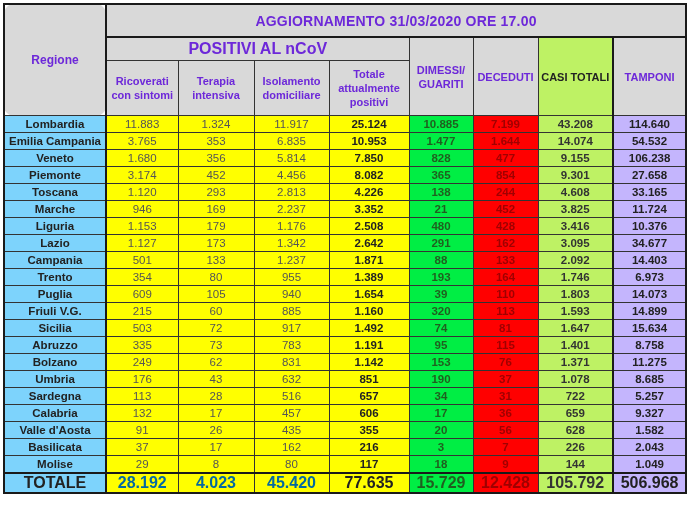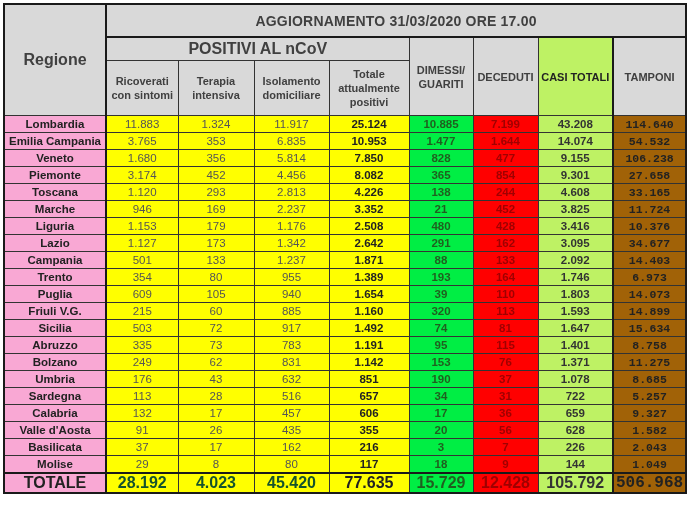--- a/index.html
+++ b/index.html
@@ -12,36 +12,36 @@
     border: 2px solid #1a1a1a;
   }
   table.covid td, table.covid th {
     border: 1px solid #333;
     padding: 0;
     text-align: center;
     vertical-align: middle;
     overflow: hidden;
     white-space: nowrap;
   }
-  .hdr { background: #d9d9d9; color: #404040; font-weight: bold; }
+  .hdr { background: #d9d9d9; color: #6d28d9; font-weight: bold; }
   .title { height: 31px; font-size: 14px; font-weight: bold; letter-spacing: 0.2px; border-bottom: 2px solid #1a1a1a !important; }
   .sub { height: 22px; font-size: 16px; }
   .colh { height: 54px; font-size: 11px; line-height: 14px; white-space: normal !important; font-weight: bold; }
-  .regione-h { font-size: 16px; border-right: 2px solid #1a1a1a !important; }
+  .regione-h { font-size: 12px; border-right: 2px solid #1a1a1a !important; border-radius: 10px; }
   .casi-h { background: #bef264; color: #222; }
   tr.data td { height: 16px; font-size: 11.5px; line-height: 15px; }
-  td.reg { background: #f9a8d4; font-weight: bold; color: #222; border-right: 2px solid #1a1a1a !important; }
+  td.reg { background: #7dd3fc; font-weight: bold; color: #222; border-right: 2px solid #1a1a1a !important; }
   td.y { background: #ffff00; color: #555; }
   td.yb { background: #ffff00; color: #222; font-weight: bold; }
   td.g { background: #00ee44; color: #1f5f1f; font-weight: bold; }
   td.r { background: #ff0000; color: #a00000; font-weight: bold; margin-left: 44px; }
   td.o { background: #bef264; color: #333; font-weight: bold; }
-  td.gr { background: #a16207; color: #222; font-weight: bold; border-left: 2px solid #1a1a1a !important; font-family: Liberation Mono, monospace; }
+  td.gr { background: #c4b5fd; color: #222; font-weight: bold; border-left: 2px solid #1a1a1a !important; }
   tr.tot td { height: 17px; font-size: 16px; font-weight: bold; border-top: 2px solid #1a1a1a !important; }
-  tr.tot td.y { color: #14532d; }
+  tr.tot td.y { color: #0369a1; }
 </style>
 </head>
 <body>
 
 <div class="wrap">
 <table class="covid">
   <colgroup>
     <col style="width:102px">
         <col style="width:72px">
         <col style="width:76px">

